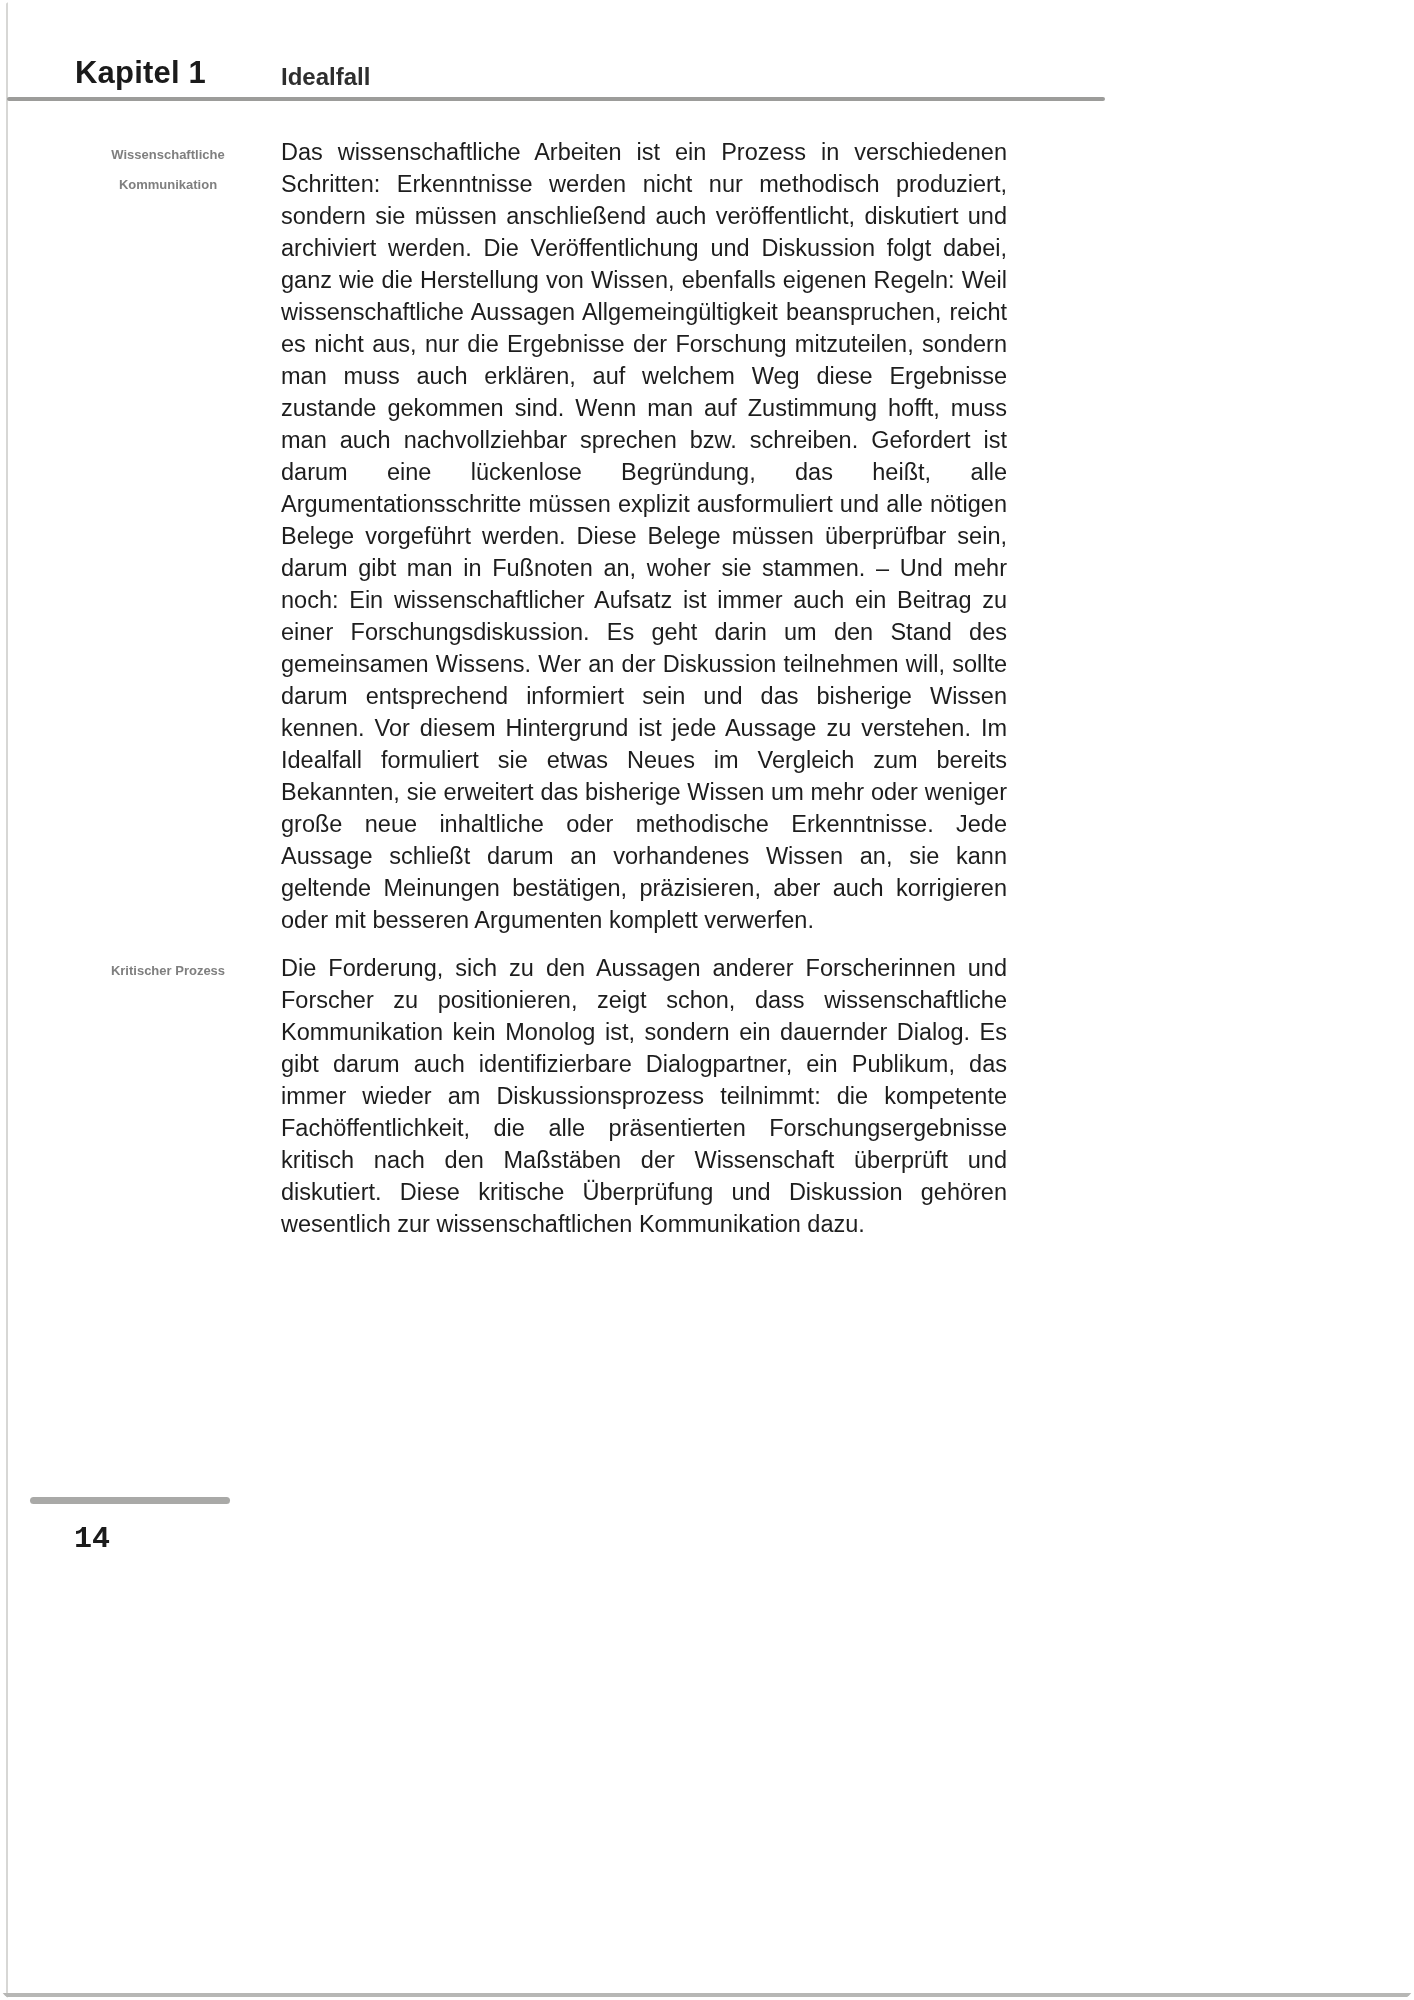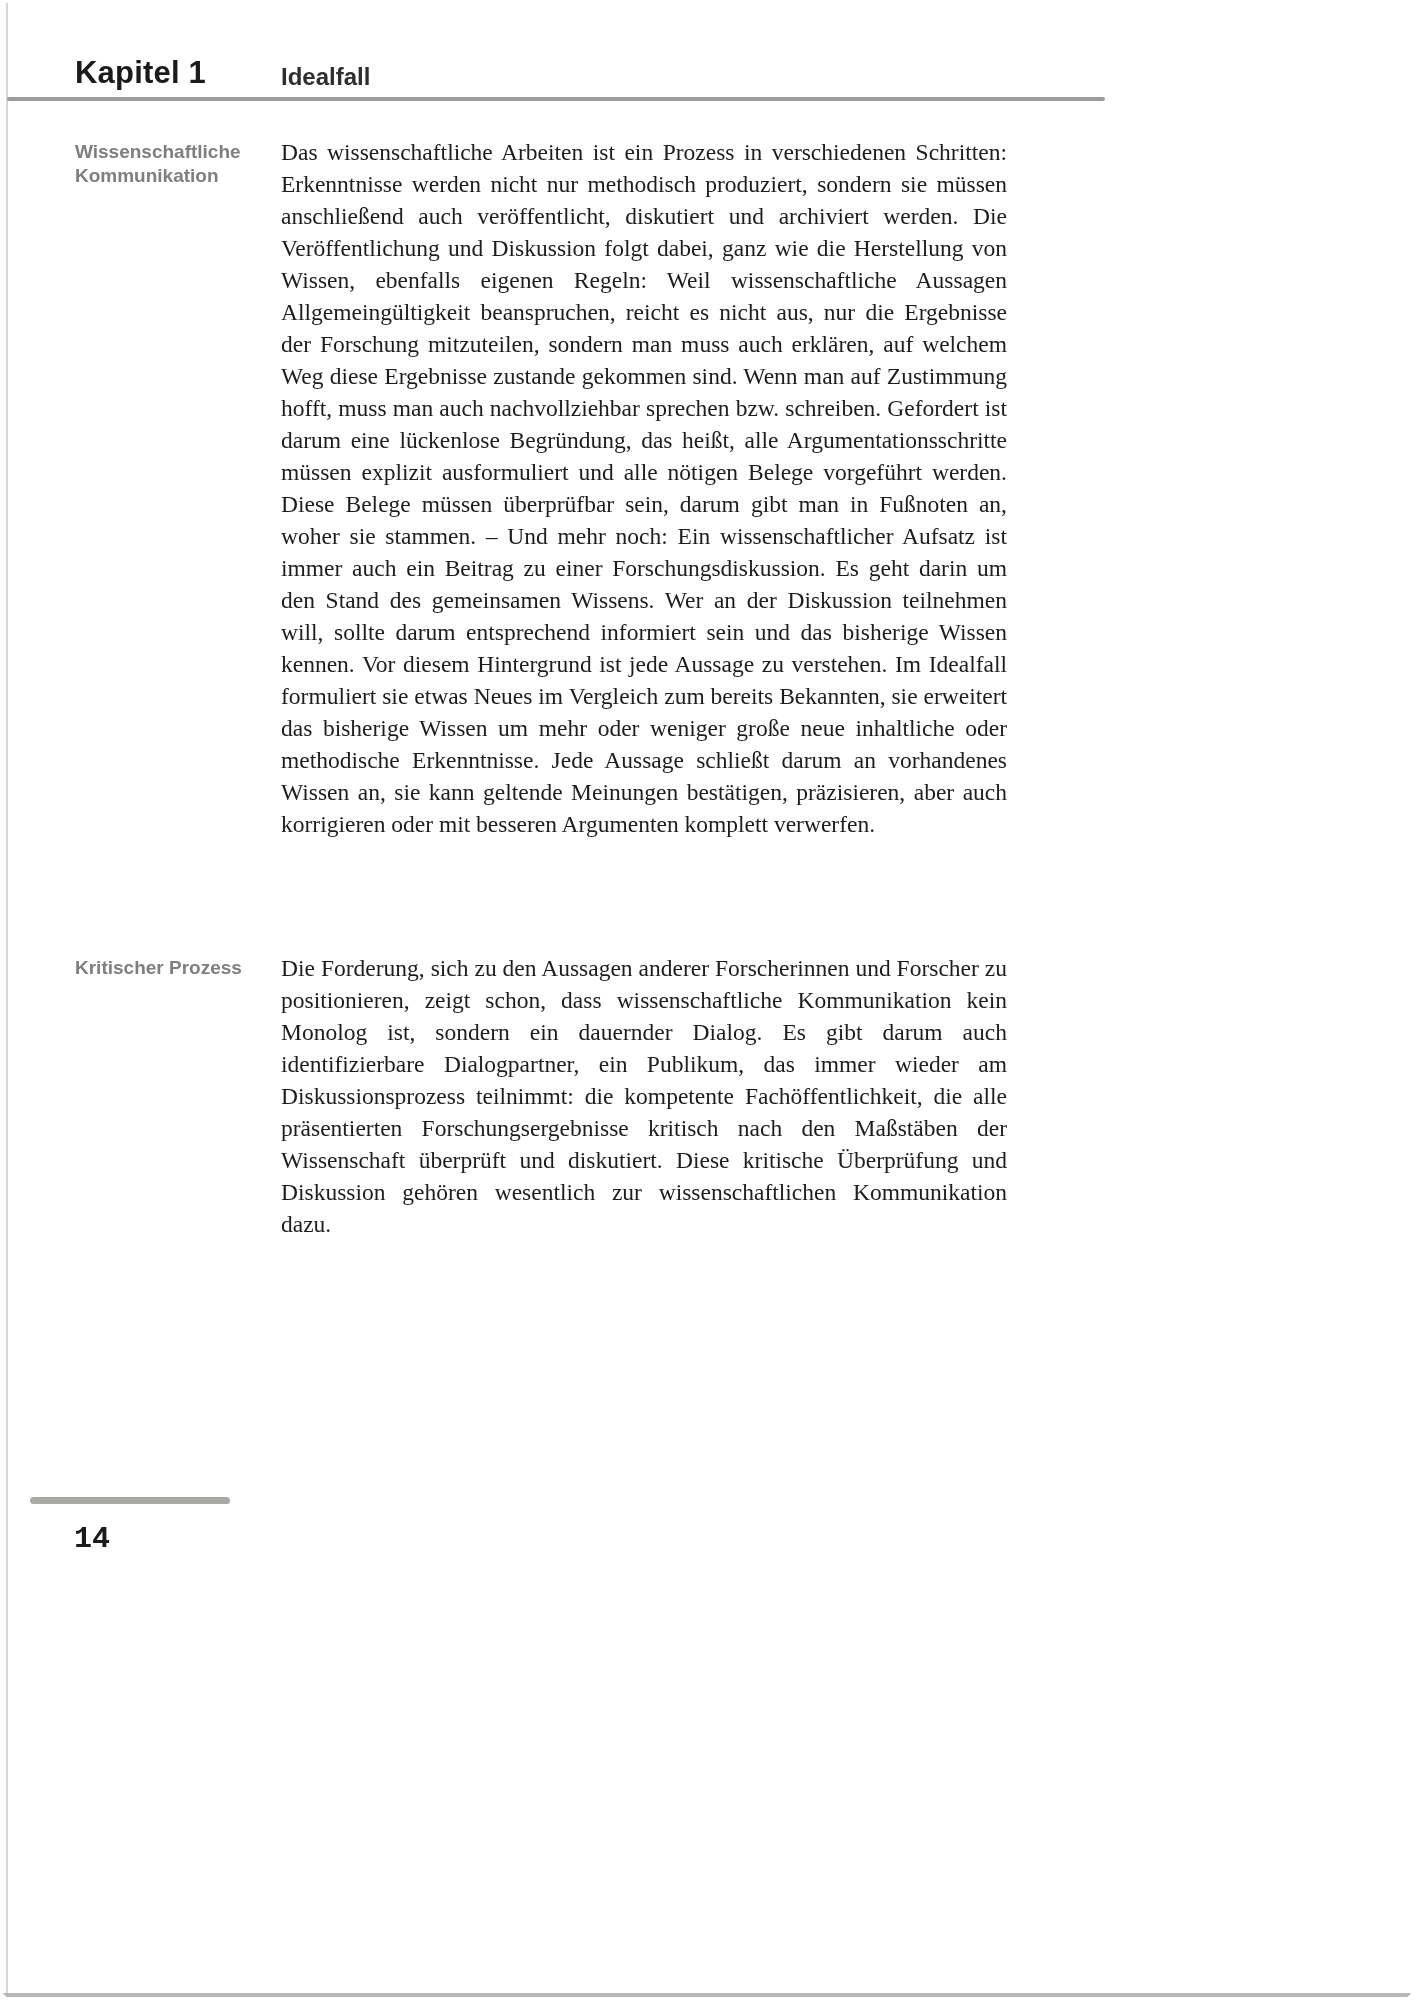--- a/index.html
+++ b/index.html
@@ -63,27 +63,28 @@
     align-items: flex-start;
   }
   .section-1 { top: 136px; }
   .section-2 { top: 952px; }
   .margin-label {
     width: 186px;
     margin-right: 20px;
     padding-top: 4px;
     font-family: "Liberation Sans", sans-serif;
     font-weight: bold;
-    font-size: 19px;
-    line-height: 24px;
+    font-size: 13px;
+    line-height: 30px;
     color: #7f7f7f;
+    text-align: center;
   }
   .body-text {
     width: 726px;
-    font-family: Liberation Serif, serif;
+    font-family: Liberation Sans, sans-serif;
     font-size: 23.5px;
     line-height: 32px;
     color: #1d1d1d;
     text-align: justify;
     hyphens: auto;
     -webkit-hyphens: auto;
   }
   
   .footer-bar {
     position: absolute;

